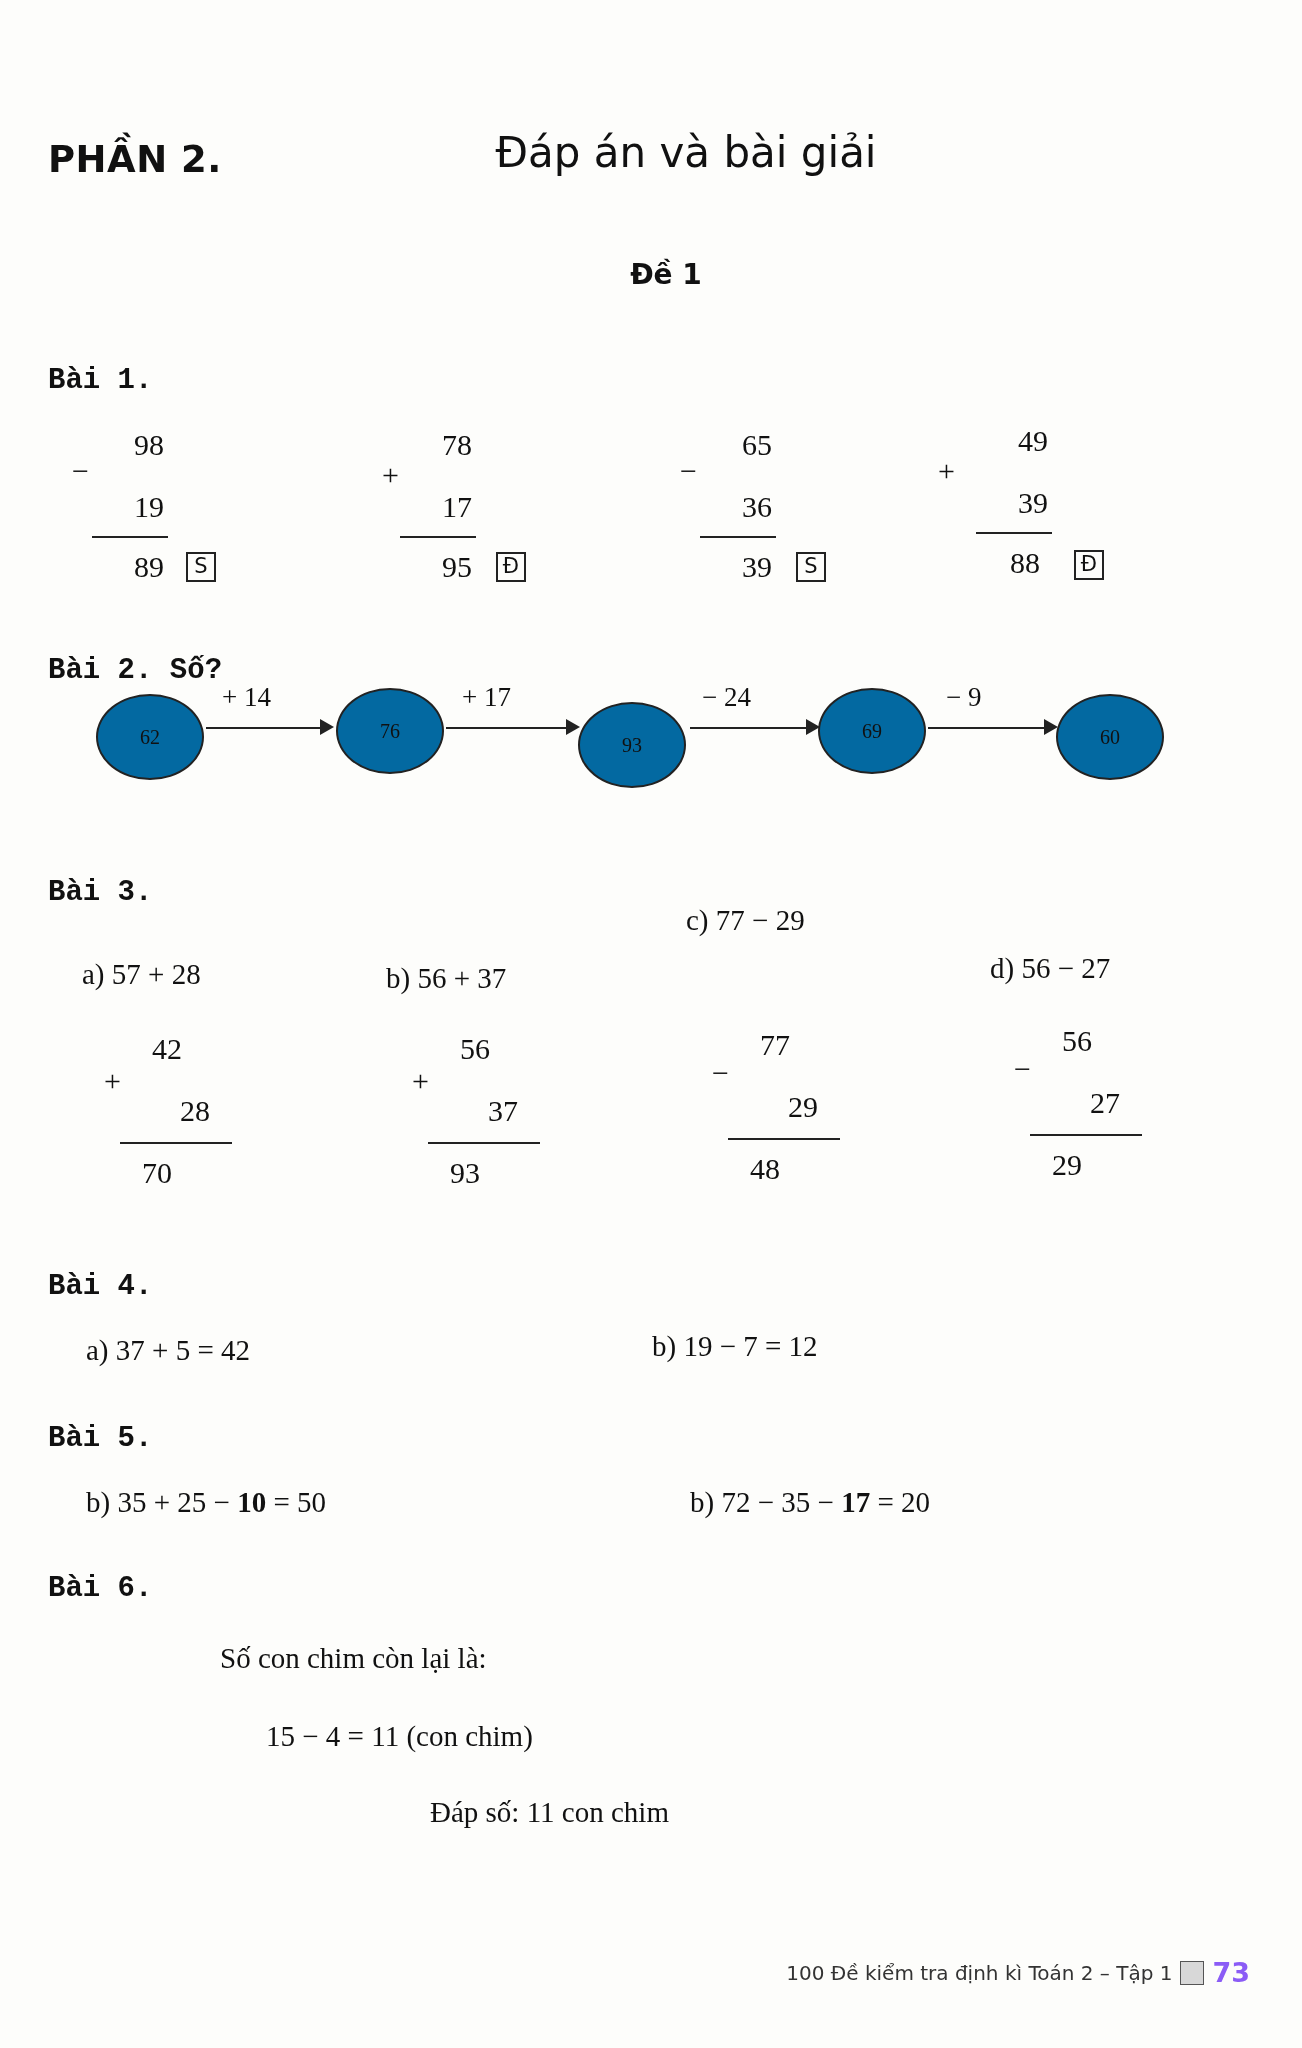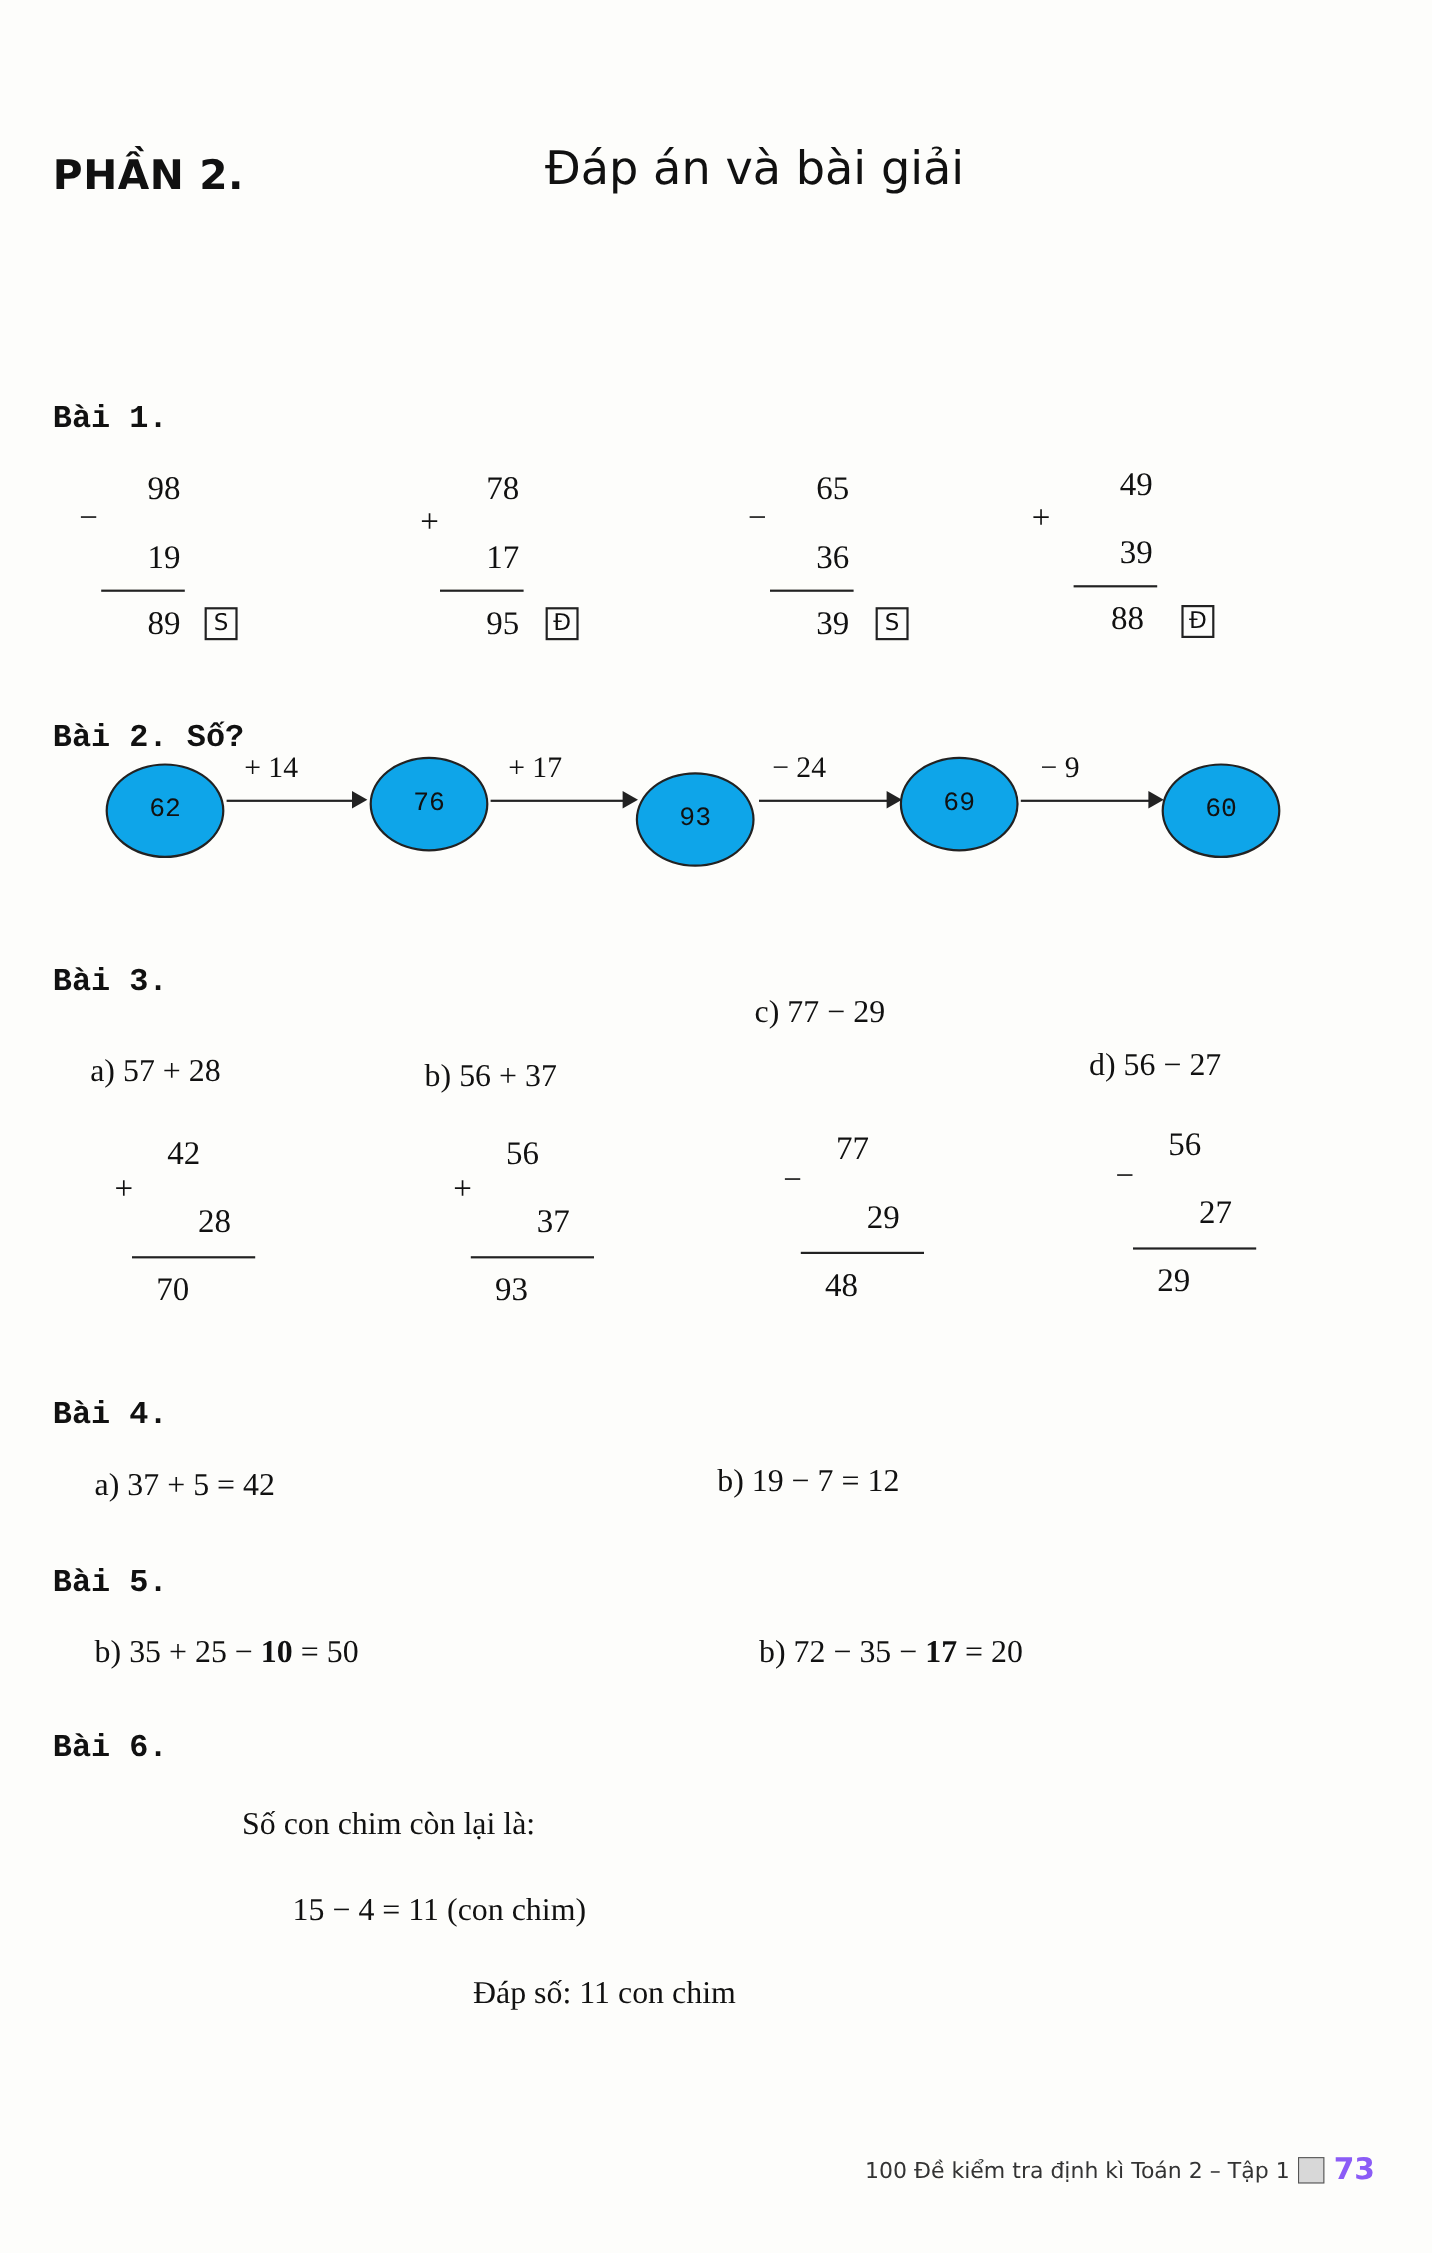--- a/index.html
+++ b/index.html
@@ -131,23 +131,23 @@
     height: 110px;
   }
   .node {
     position: absolute;
     width: 104px;
     height: 82px;
     border: 2px solid #222;
     border-radius: 50%;
     text-align: center;
     line-height: 82px;
-    font-size: 24px;
-    font-family: Liberation Mono, monospace;
-    background: #0ea5e9;
+    font-size: 20px;
+    font-family: Liberation Serif, serif;
+    background: #0369a1;
   }
   .arrow-line {
     position: absolute;
     height: 2px;
     background: #222;
     top: 41px;
   }
   .arrow-head {
     position: absolute;
     width: 0; height: 0;
@@ -222,20 +222,21 @@
 </style>
 </head>
 <body>
 
 <div class="page">
 
   <div class="header-row">
     <div class="part-label">PHẦN 2.</div>
     <div class="doc-title">Đáp án và bài giải</div>
   </div>
+  <div class="exam-label">Đề 1</div>
 
   <div class="ex-head" style="top:364px">Bài 1.</div>
 
   <div class="vsum" style="left:96px; top:428px">
     <span class="op" style="left:-24px; top:26px">−</span>
     <span class="n1" style="left:8px">98</span>
     <span class="n2" style="left:8px">19</span>
     <span class="rule" style="left:-4px; width:76px"></span>
     <span class="res" style="left:8px">89</span>
     <span class="mark" style="left:90px; top:124px">S</span>

